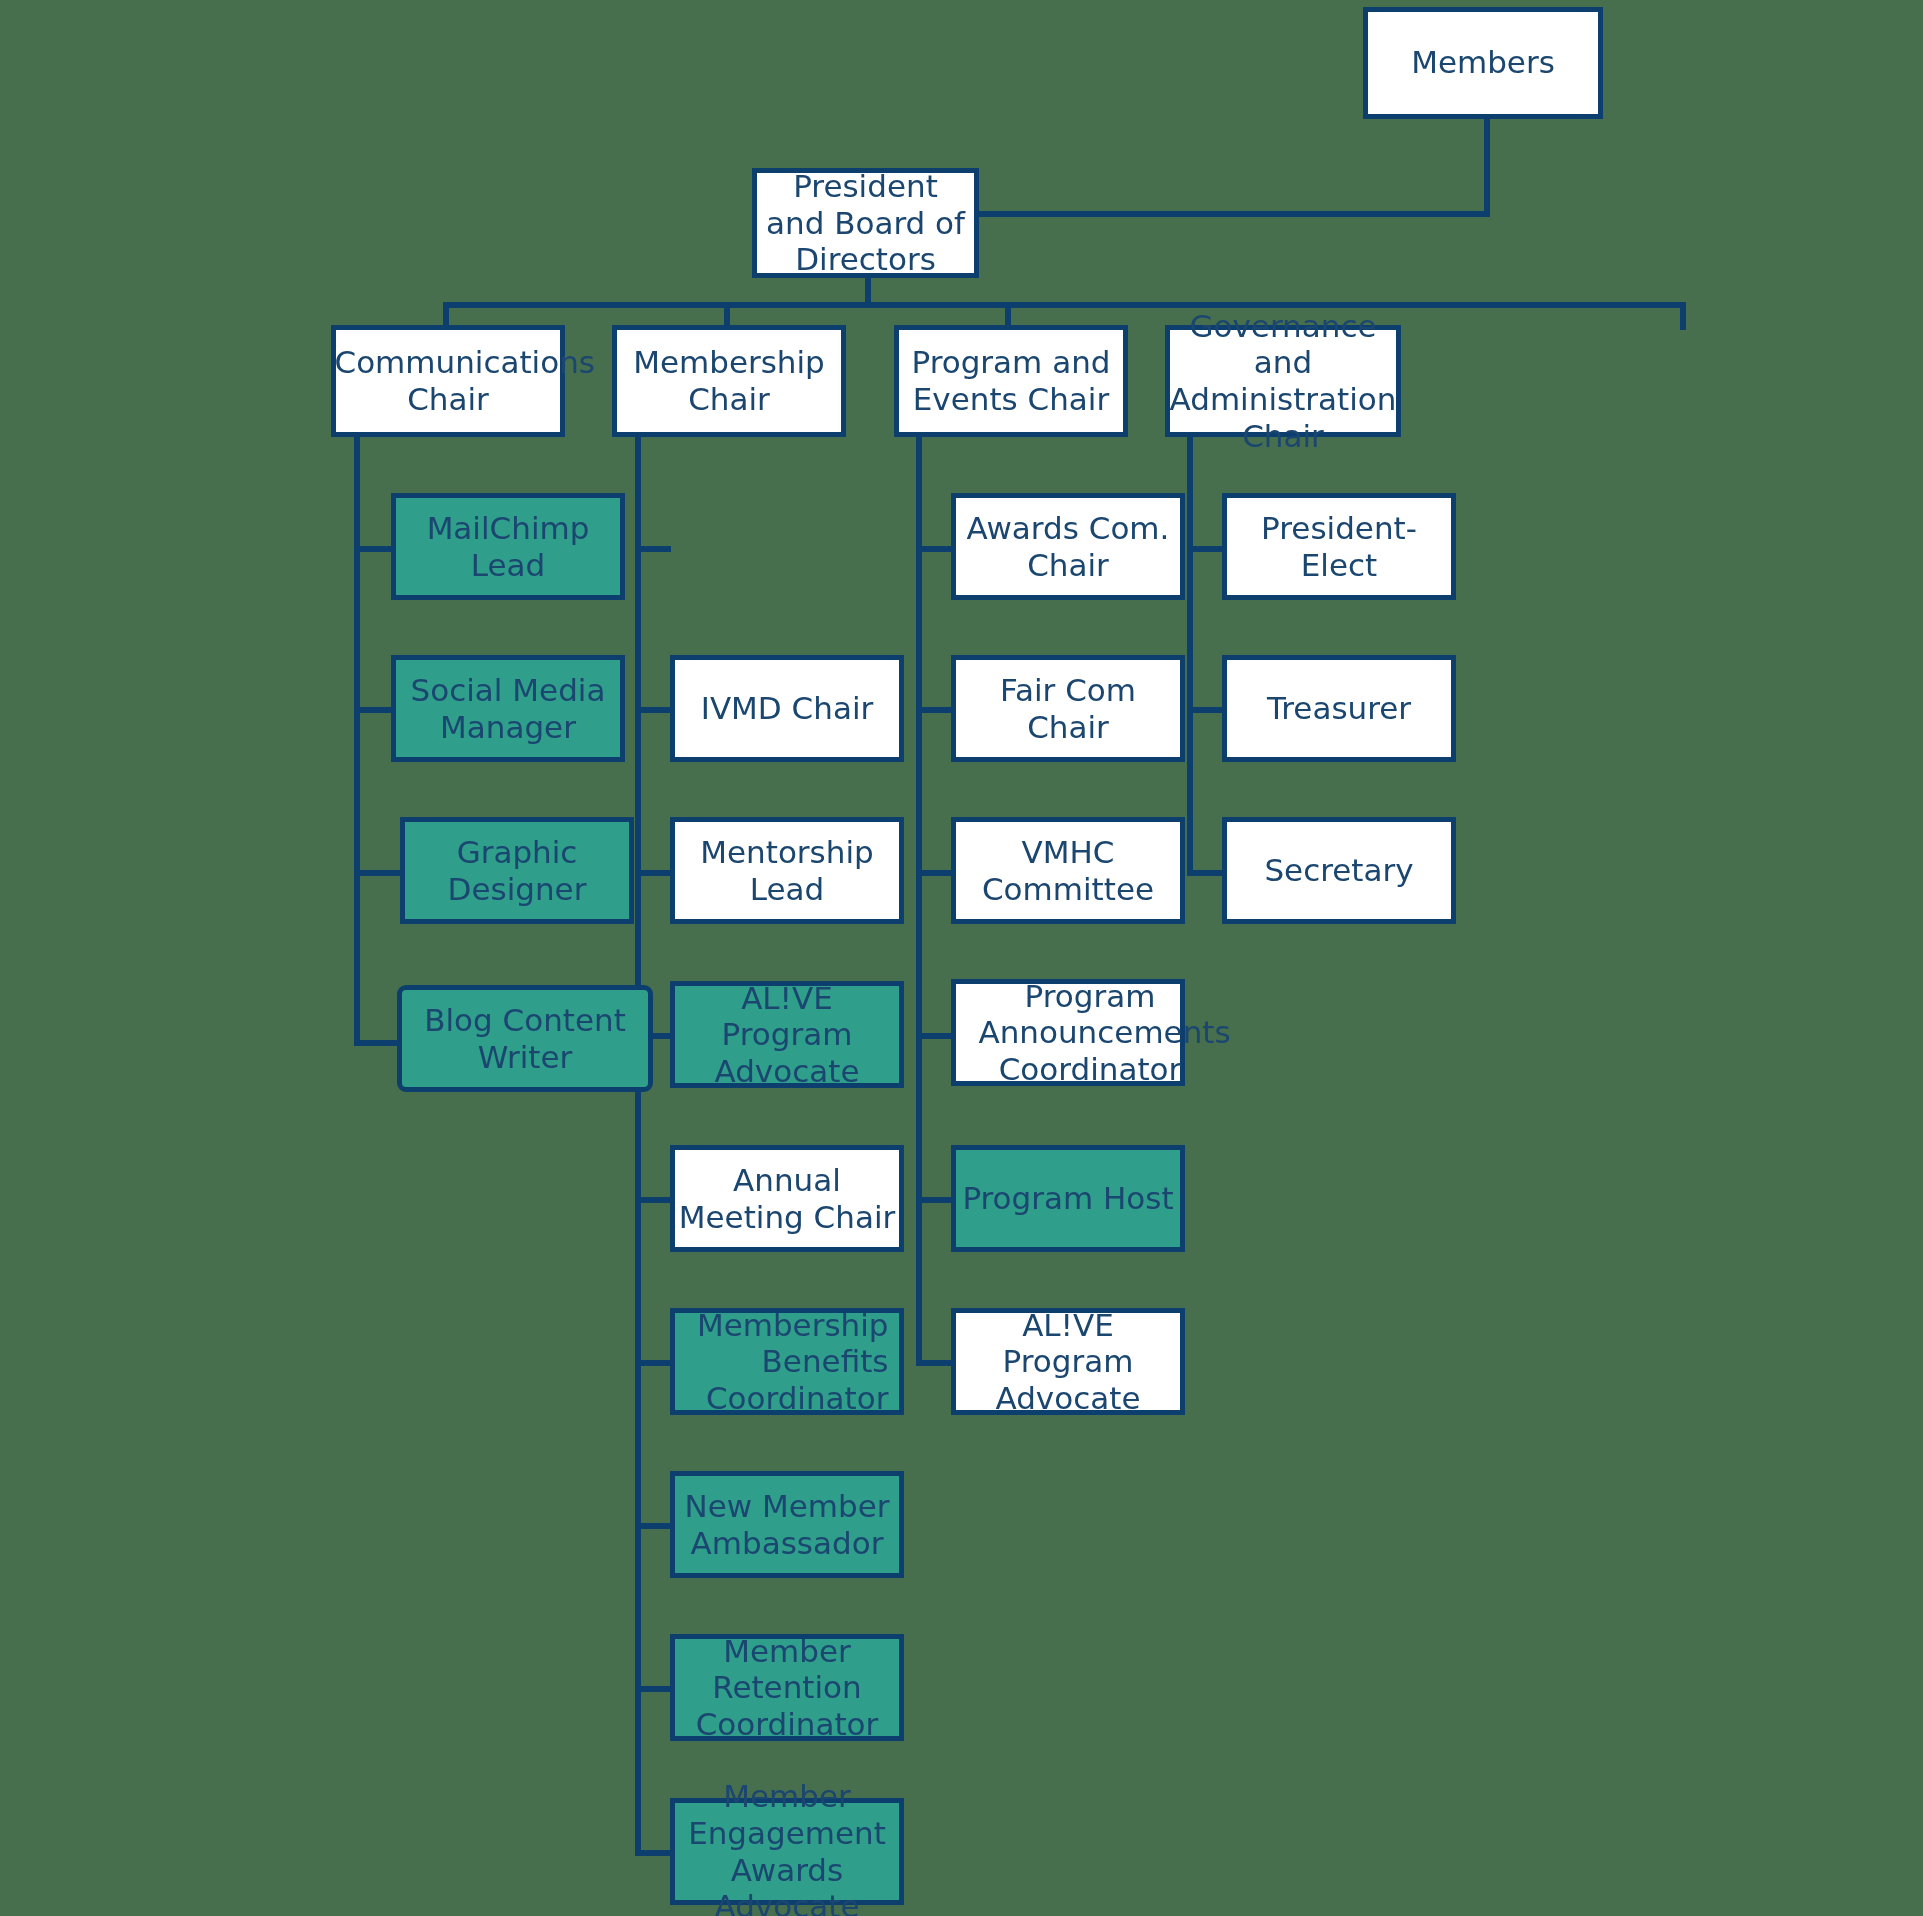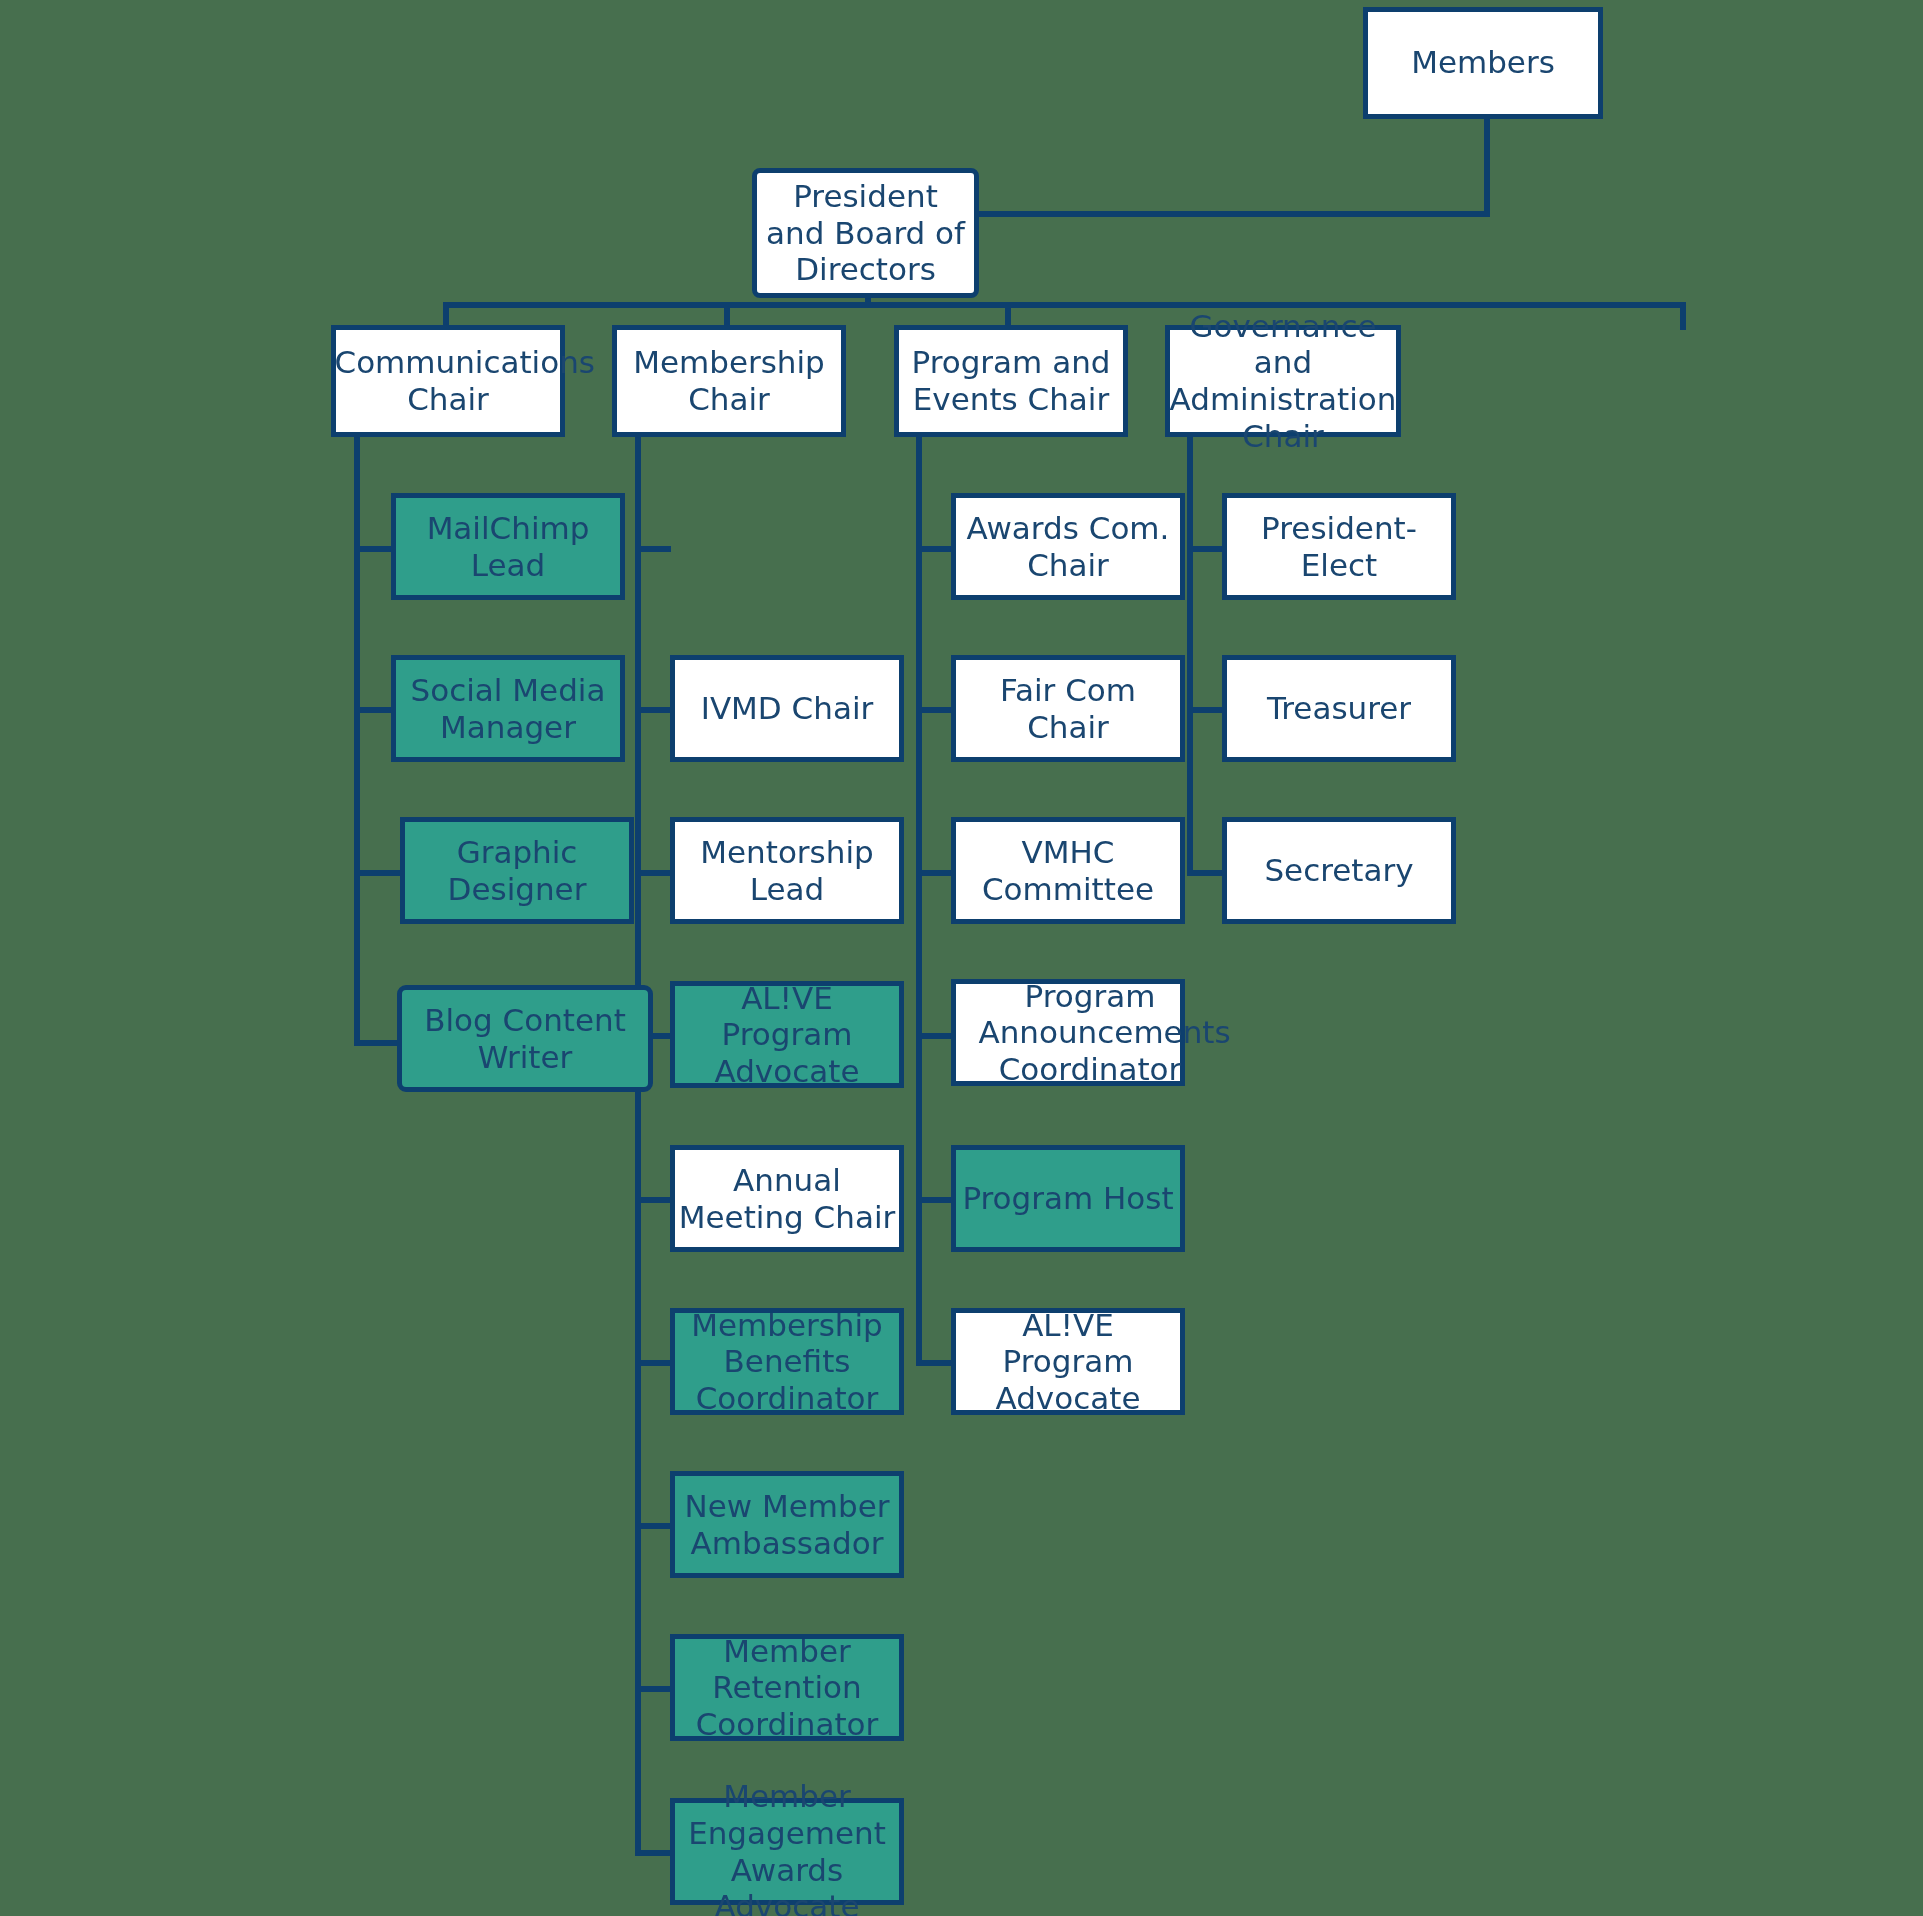--- a/index.html
+++ b/index.html
@@ -87,21 +87,21 @@
 
   <div class="conn v" style="left:1187px; top:434px; height:442px;"></div>
   <div class="conn h" style="left:1187px; top:546px; width:36px;"></div>
   <div class="conn h" style="left:1187px; top:707px; width:36px;"></div>
   <div class="conn h" style="left:1187px; top:870px; width:36px;"></div>
 
   <div class="node white" style="left:1363px; top:6.6px; width:240px; height:112px;">
     <span class="label">Members</span>
   </div>
 
-  <div class="node white" style="left:752px; top:168px; width:227px; height:130px;border-radius:8px;">
+  <div class="node white" style="left:752px; top:168px; width:227px; height:110px;">
     <span class="label" style="white-space:normal; max-width:203px;">President and Board of Directors</span>
   </div>
 
   <div class="node white" style="left:331px; top:325px; width:234px; height:112px;">
     <span class="label" style="white-space:normal; max-width:227px;">Communications Chair</span>
   </div>
 
   <div class="node white" style="left:612px; top:325px; width:234px; height:112px;">
     <span class="label" style="white-space:normal; max-width:219px;">Membership Chair</span>
   </div>
@@ -133,21 +133,21 @@
   <div class="node white" style="left:670px; top:817px; width:234px; height:107px;">
     <span class="label" style="white-space:normal; max-width:234px;">Mentorship Lead</span>
   </div>
   <div class="node teal" style="left:670px; top:981px; width:234px; height:107px;">
     <span class="label" style="white-space:normal; max-width:219px;">AL!VE Program Advocate</span>
   </div>
   <div class="node white" style="left:670px; top:1145px; width:234px; height:107px;">
     <span class="label" style="white-space:normal; max-width:227px;">Annual Meeting Chair</span>
   </div>
   <div class="node teal" style="left:670px; top:1308px; width:234px; height:107px;">
-    <span class="label" style="white-space:normal; max-width:203px;">Membership Benefits Coordinator</span>
+    <span class="label" style="white-space:normal; max-width:203px;text-align:right;">Membership Benefits Coordinator</span>
   </div>
   <div class="node teal" style="left:670px; top:1471px; width:234px; height:107px;">
     <span class="label" style="white-space:normal; max-width:219px;">New Member Ambassador</span>
   </div>
   <div class="node teal" style="left:670px; top:1634px; width:234px; height:107px;">
     <span class="label" style="white-space:normal; max-width:203px;">Member Retention Coordinator</span>
   </div>
   <div class="node teal overflow" style="left:670px; top:1798px; width:234px; height:107px;">
     <span class="label" style="white-space:normal; width:248px;">Member Engagement Awards Advocate</span>
   </div>

